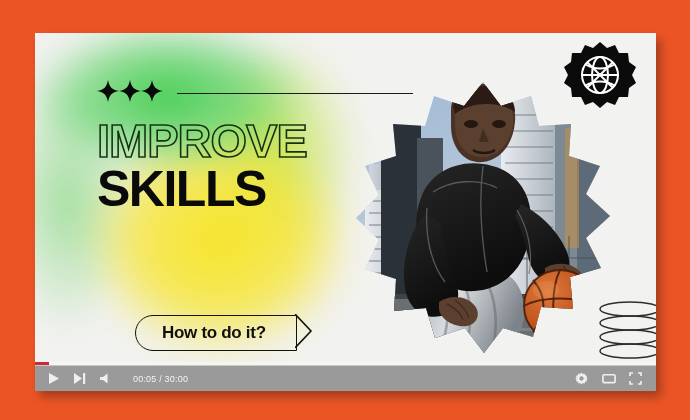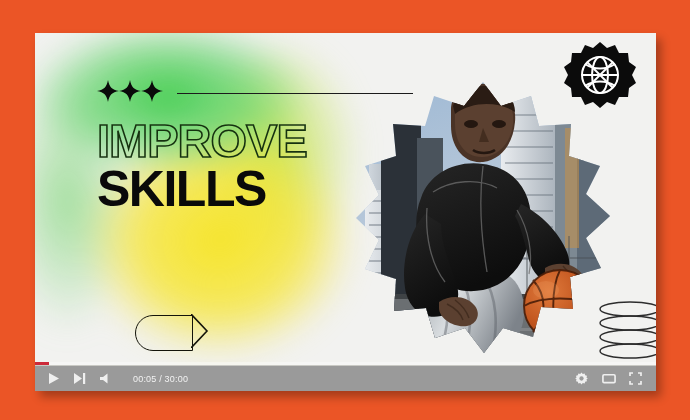--- a/index.html
+++ b/index.html
@@ -271,20 +271,21 @@
         </span>
         <span class="rule"></span>
       </div>
 
       <div class="line1">IMPROVE</div>
       <div class="line3">SKILLS</div>
     </div>
 
     <div class="cta">
       <div class="cta-shape">
+        <span>How to do it?</span>
         <span class="cta-point">
           <svg width="18" height="34" viewBox="0 0 18 34">
             <path d="M0 0 L16 17 L0 34" fill="none" stroke="#14140a" stroke-width="1.6"></path>
           </svg>
         </span>
       </div>
     </div>
 
     <div class="sparkbottom">
       <span>

